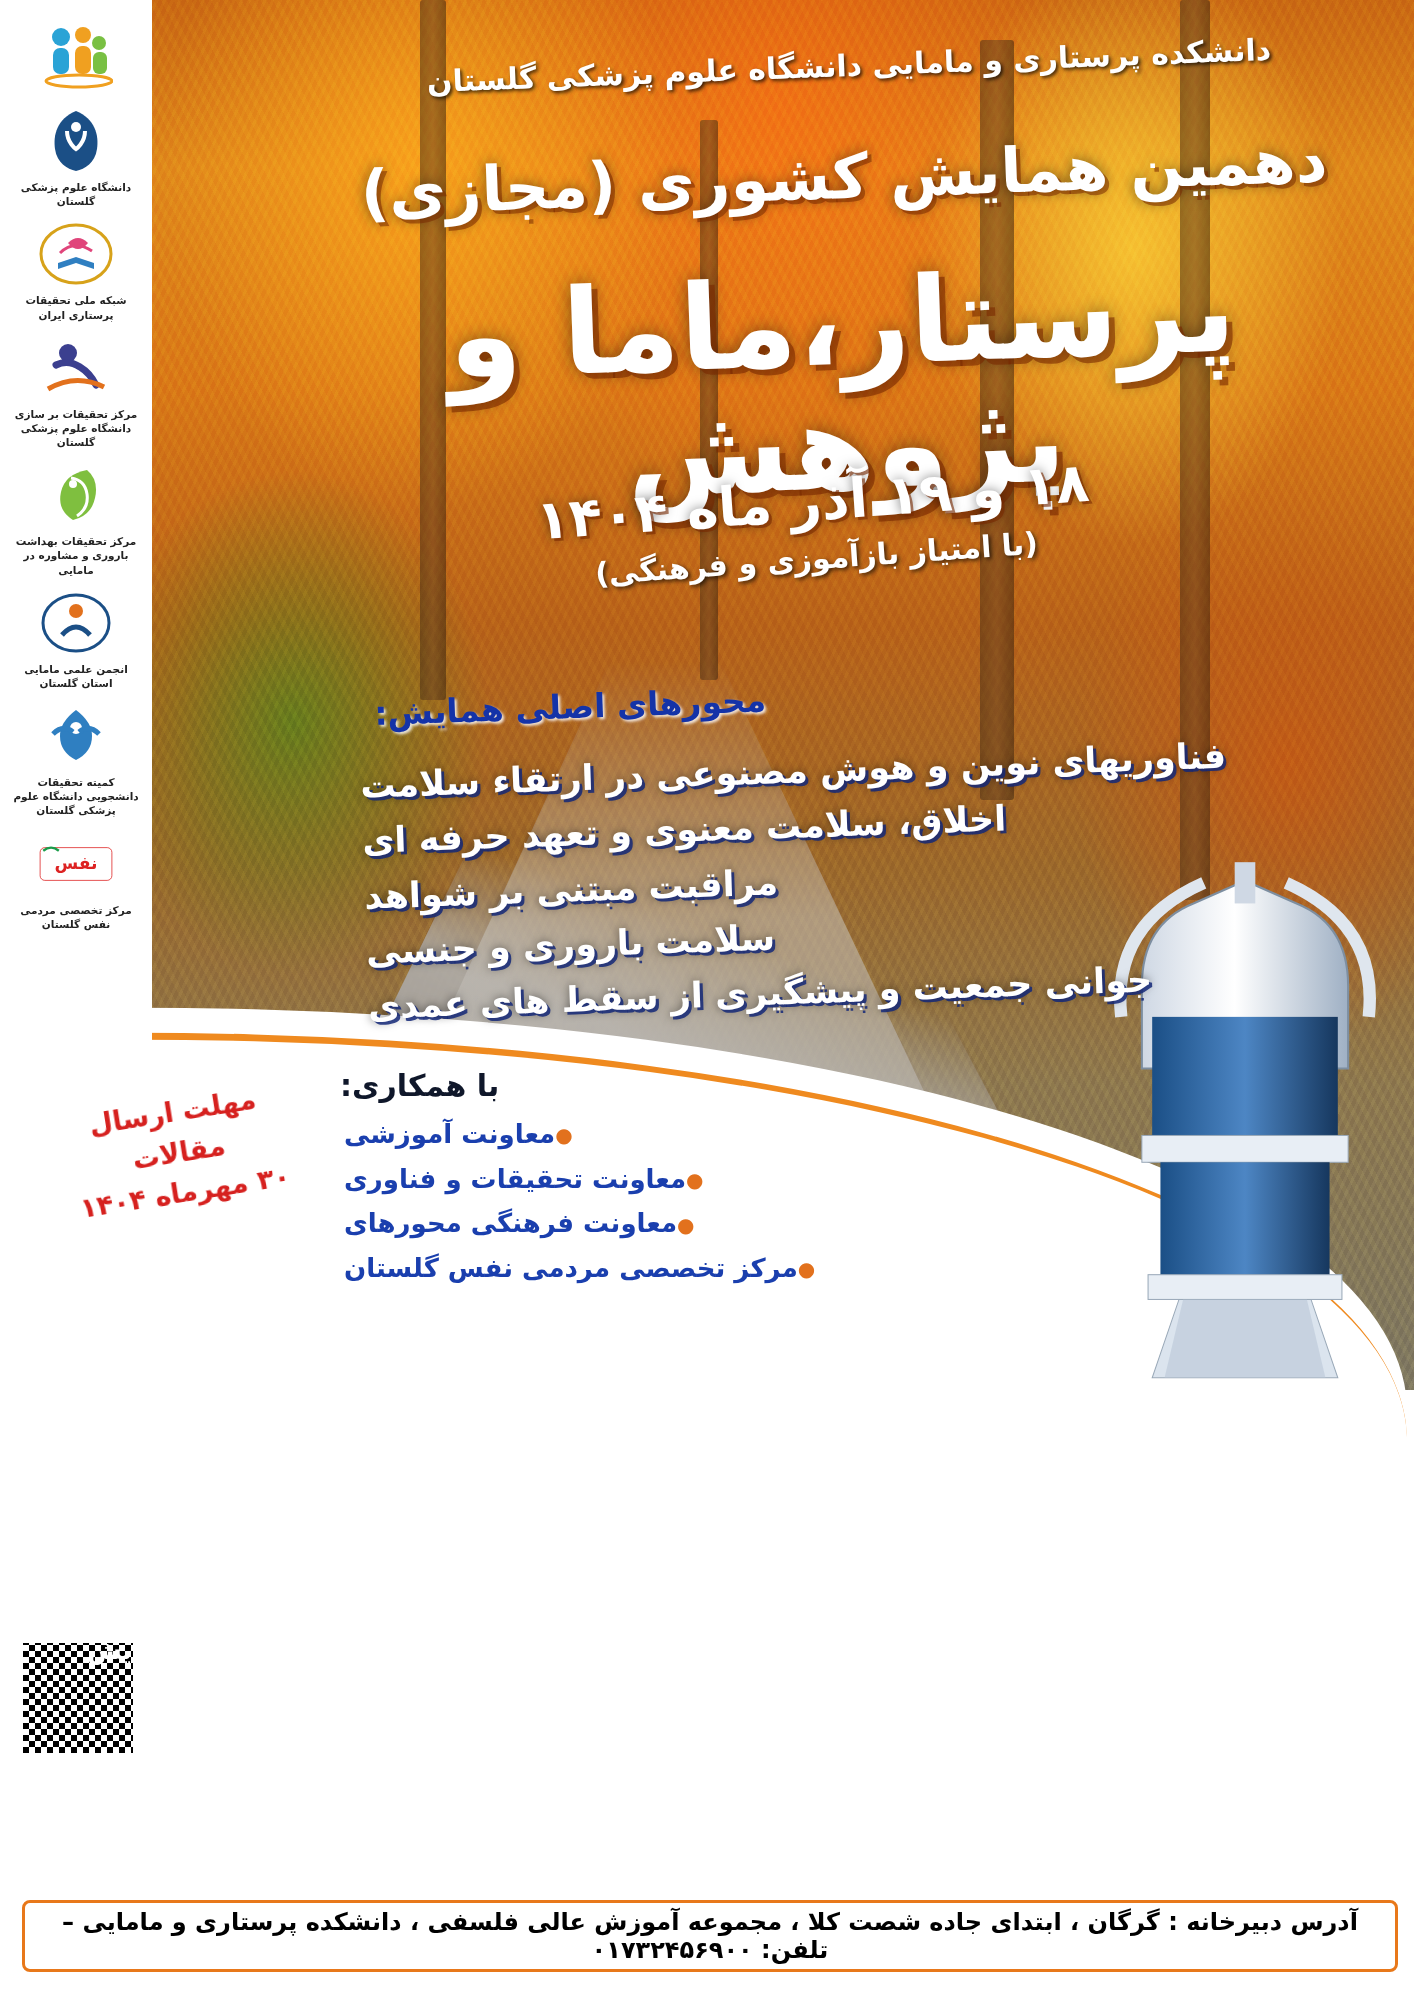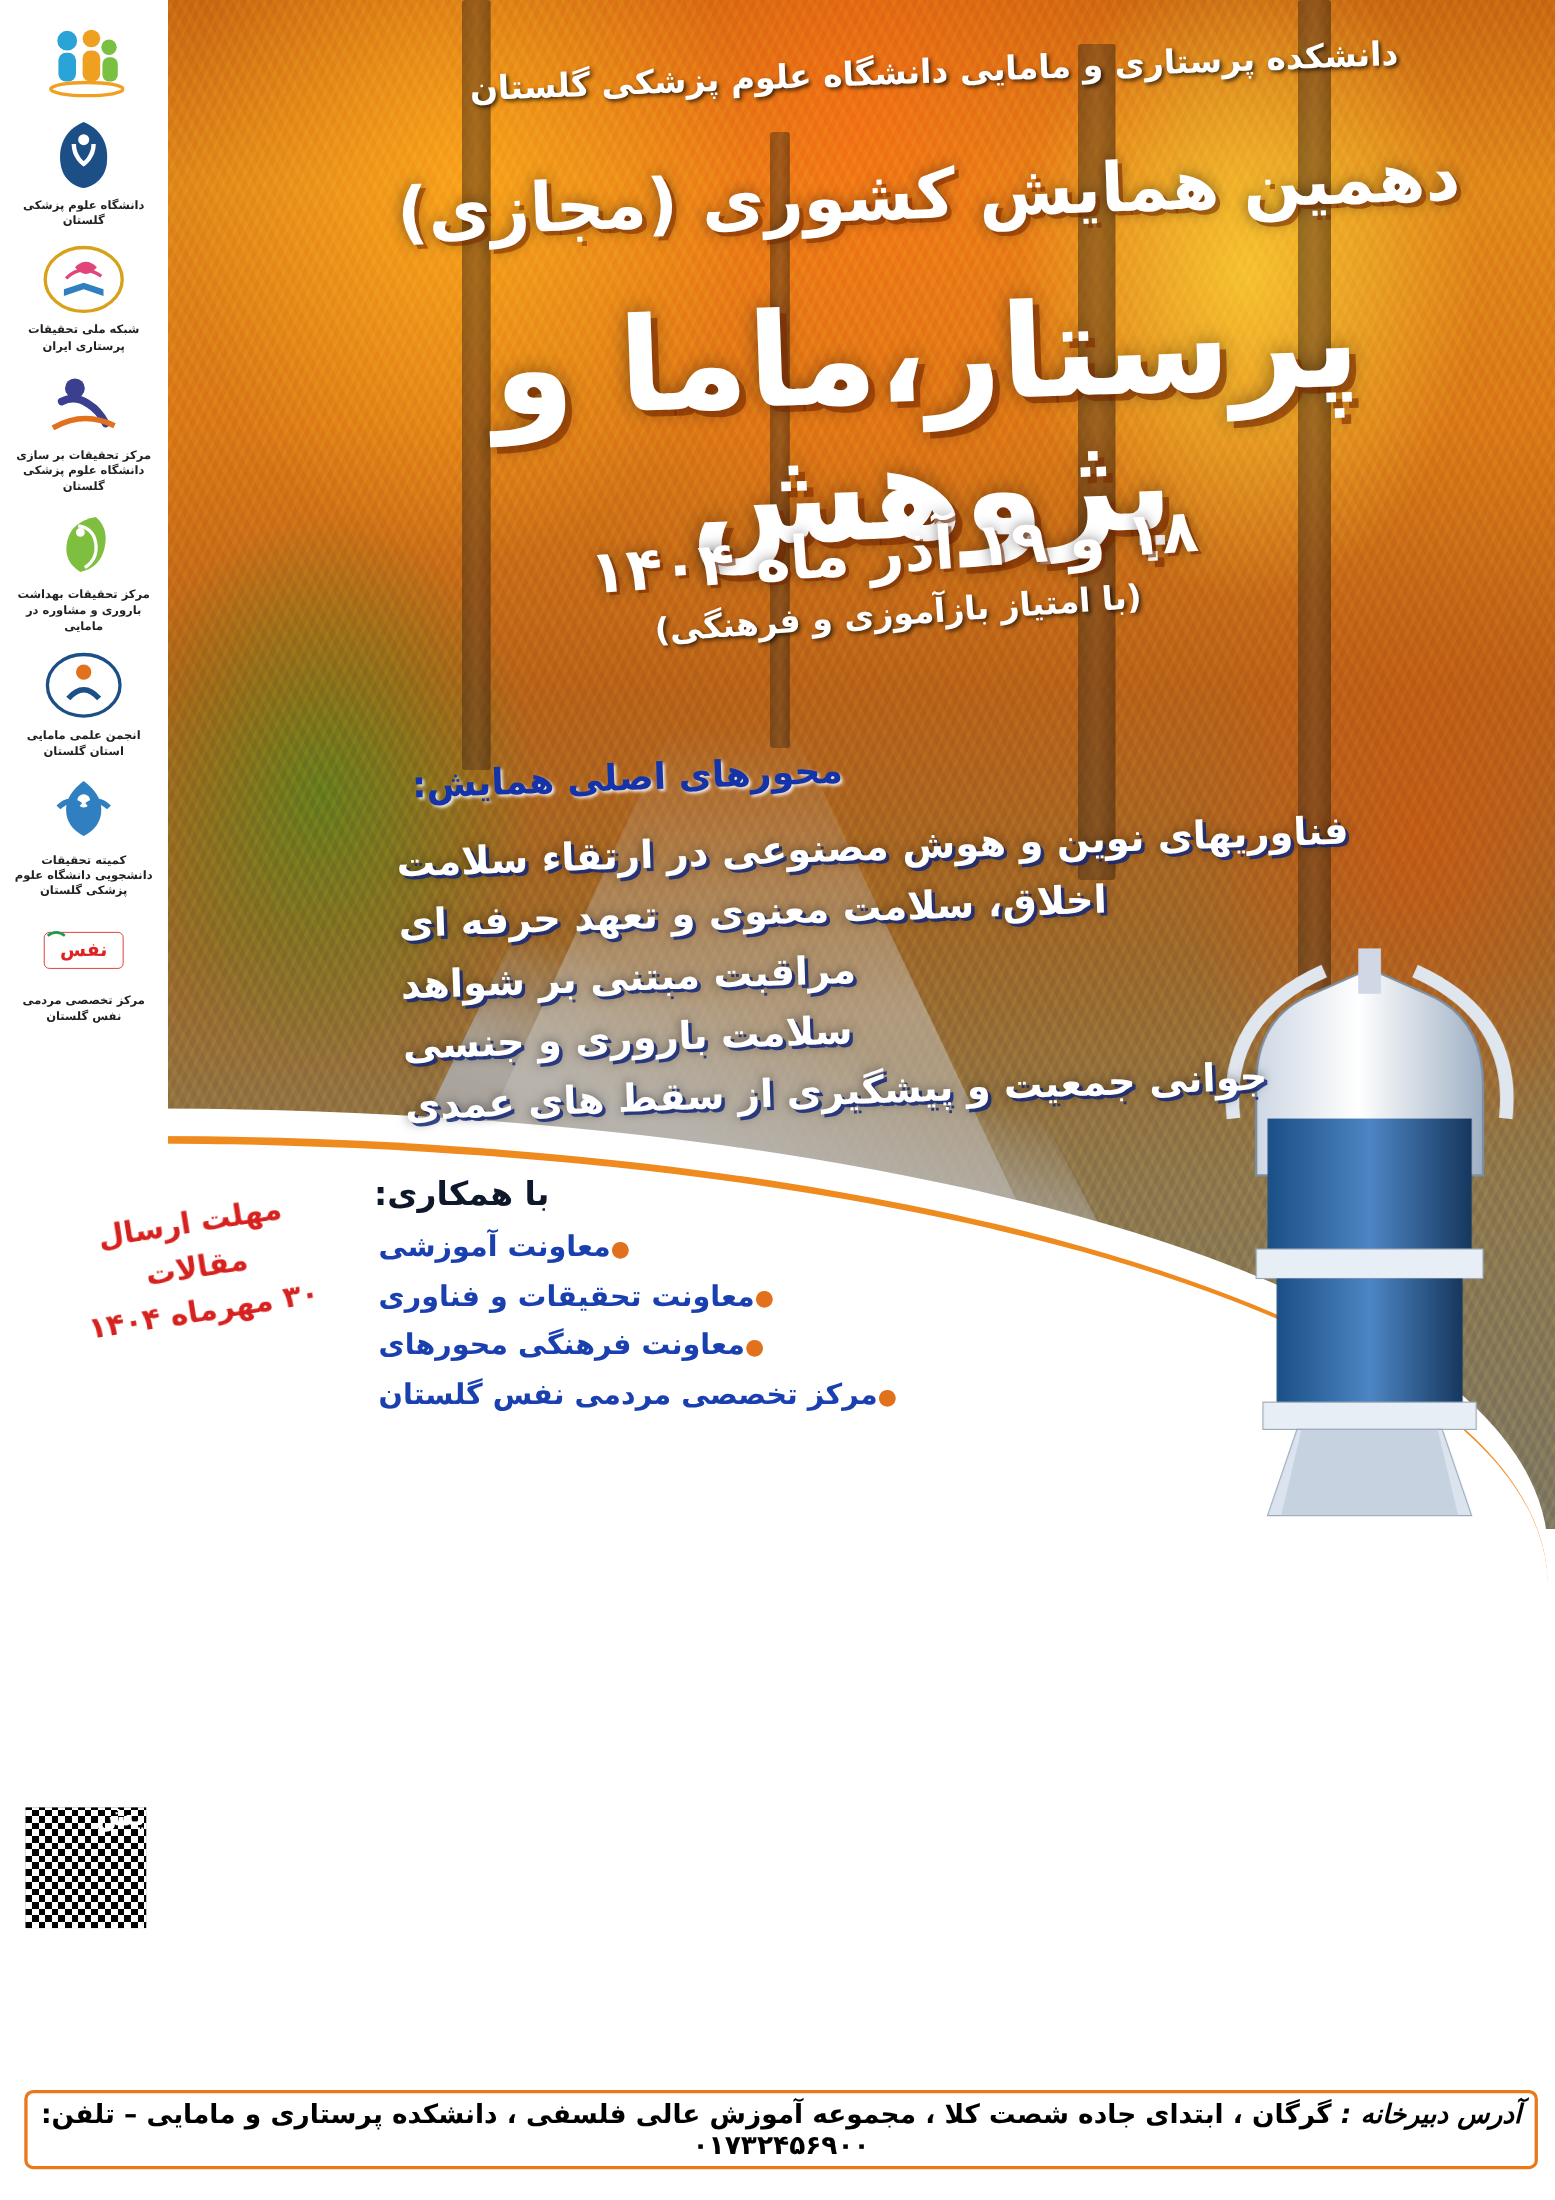--- a/index.html
+++ b/index.html
@@ -167,21 +167,21 @@
     z-index:-1;
   }
   .addressbar{
     position:absolute;left:22px;top:1900px;width:1370px;height:66px;
     background:#ffffff;border:3px solid #e8781a;border-radius:8px;
     display:flex;align-items:center;justify-content:center;
   }
   .addresstext{
     color:#000;font-weight:bold;font-size:24px;text-align:center;
   }
-  .addresstext .lbl{color:#000;font-style:italic;}
+  .addresstext .lbl{color:#000;}
 </style>
 </head>
 <body>
 
 <div class="poster">
 
   <div class="photo"></div>
   <div class="road"></div>
   <div class="road2"></div>
   <div class="trunk" style="left:420px;top:0;width:26px;height:700px;"></div>

